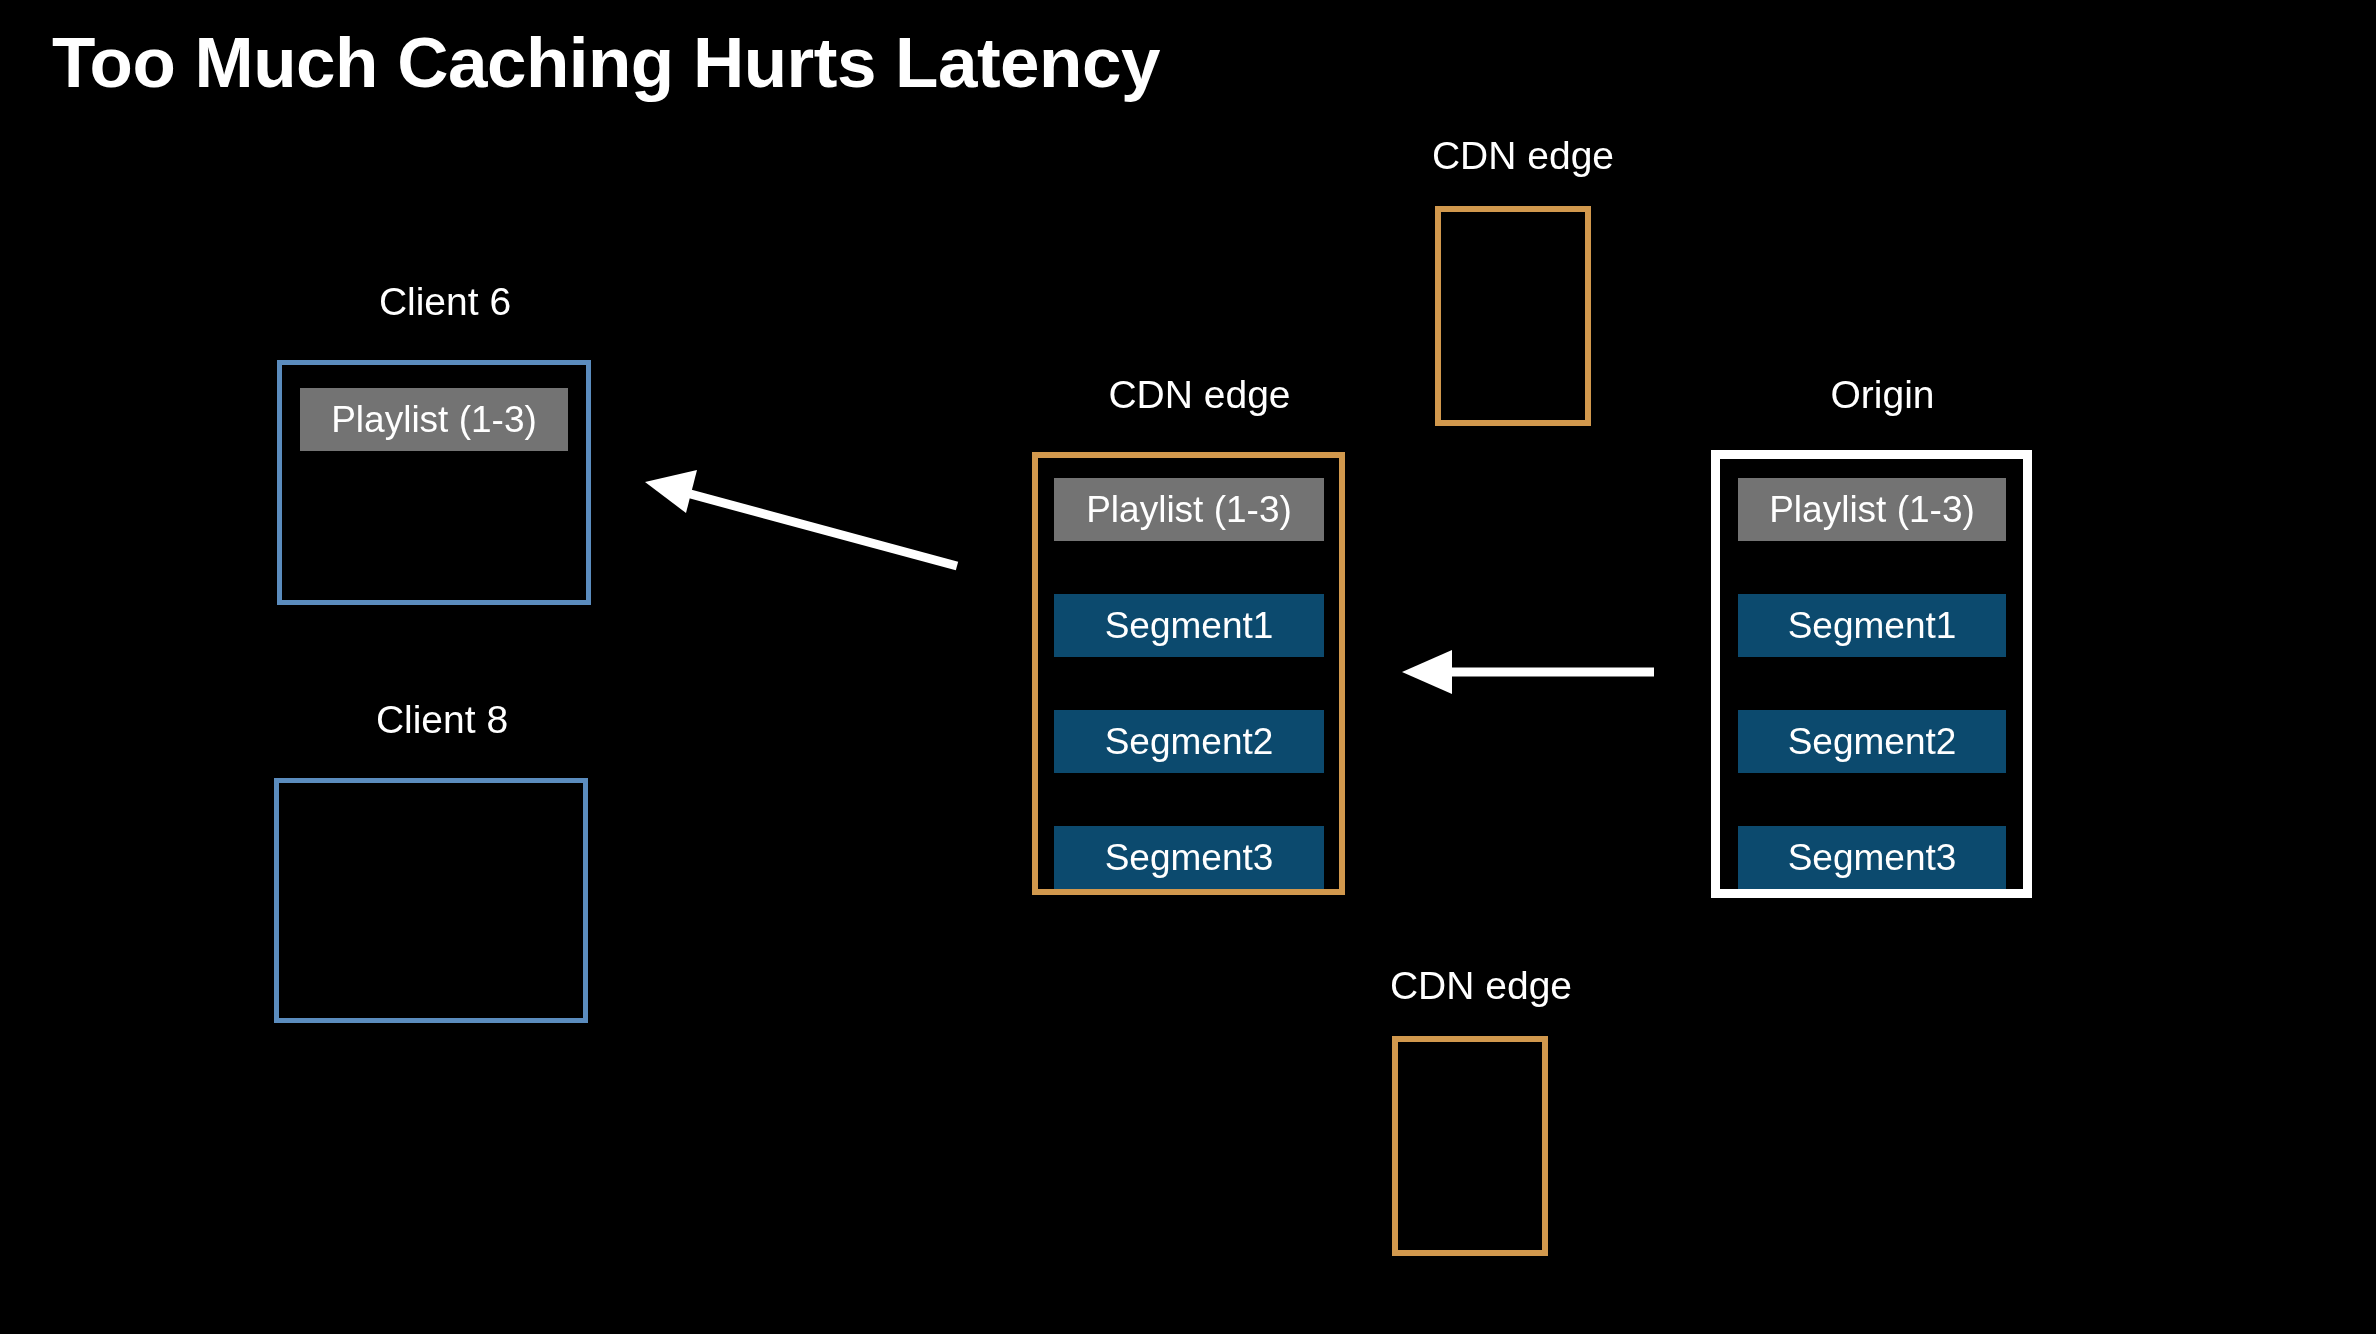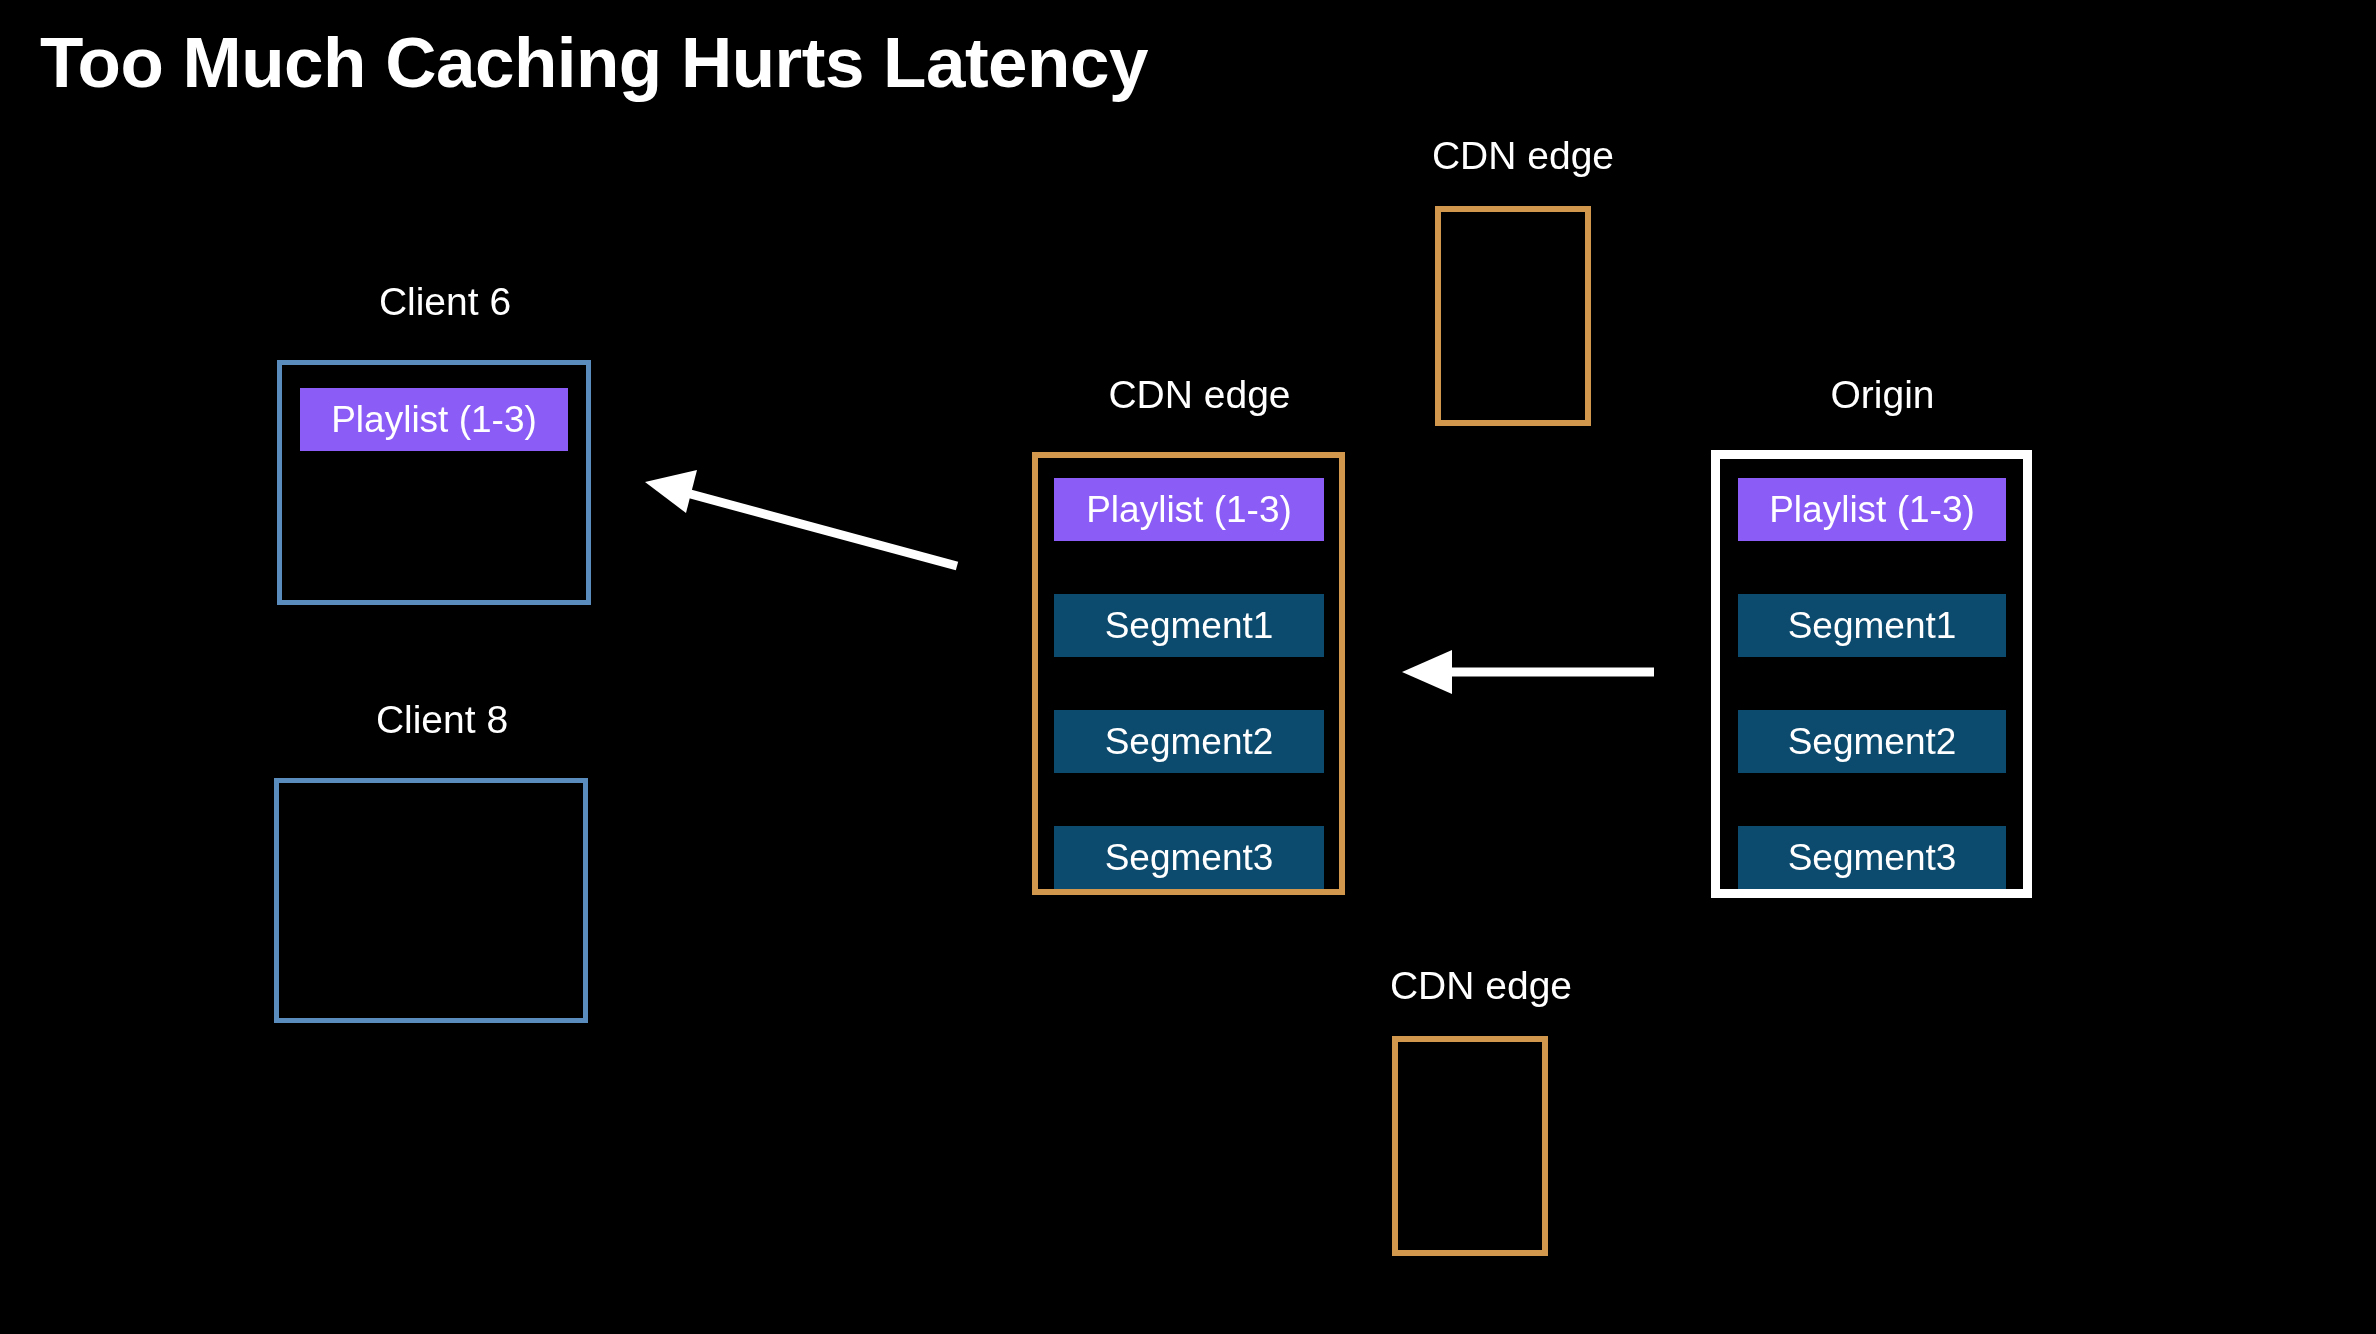--- a/index.html
+++ b/index.html
@@ -14,21 +14,21 @@
     overflow: hidden;
     font-family: "Liberation Sans", sans-serif;
     background: #000000;
     color: #ffffff;
     -webkit-font-smoothing: antialiased;
   }
 
   
   .slide-title {
     position: absolute;
-    left: 40px;
+    left: 52px;
     top: 24px;
     font-size: 71px;
     font-weight: bold;
     letter-spacing: -0.5px;
     line-height: 1.1;
     color: #ffffff;
     white-space: nowrap;
   }
 
   
@@ -70,21 +70,21 @@
   .chip {
     box-sizing: border-box;
     display: flex;
     align-items: center;
     justify-content: center;
     color: #ffffff;
     font-size: 37px;
     line-height: 1;
     white-space: nowrap;
   }
-  .chip-playlist { background: #8b5cf6; }
+  .chip-playlist { background: #737373; }
   .chip-segment  { background: #0c4a6e; margin-top: 44px; }
 
   
   .arrow-layer {
     position: absolute;
     left: 0;
     top: 0;
     width: 2376px;
     height: 1334px;
     pointer-events: none;

